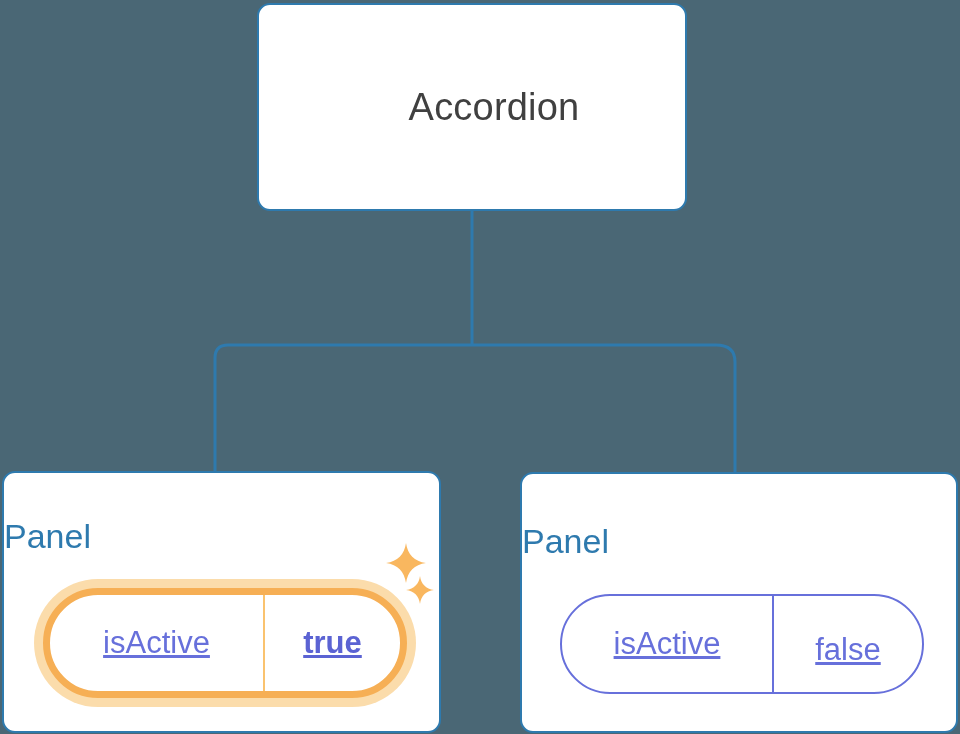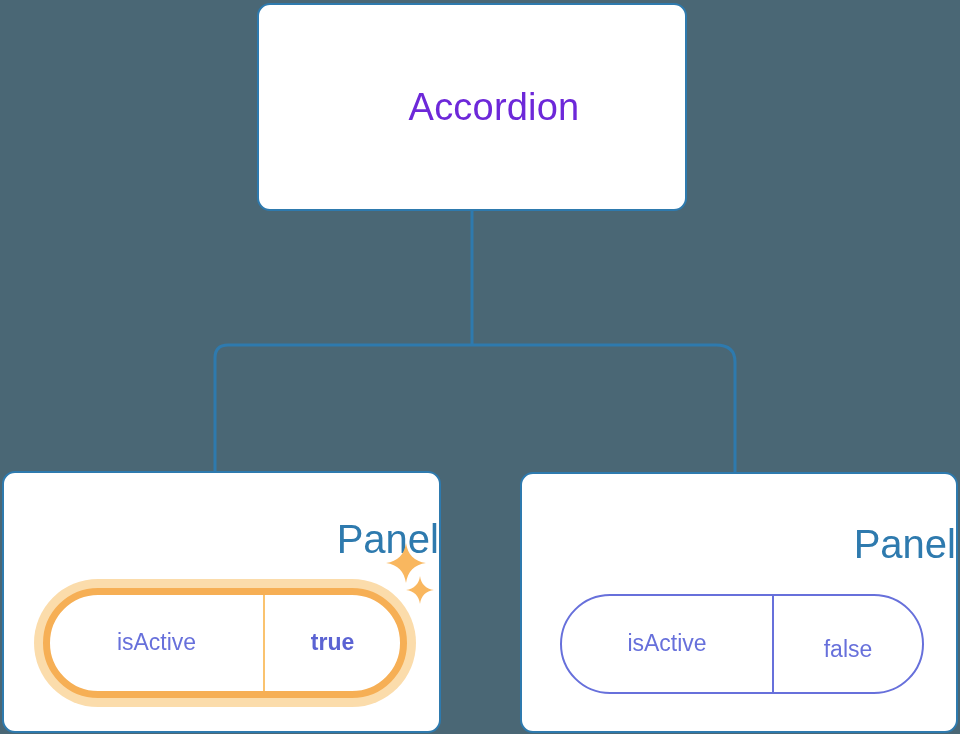--- a/index.html
+++ b/index.html
@@ -42,21 +42,21 @@
   #node-accordion {
     left: 257px;
     top: 3px;
     width: 430px;
     height: 208px;
     display: flex;
     align-items: center;
     justify-content: center;
   }
   .node-title-root {
-    color: #6d28d9;
+    color: #404040;
     font-size: 38px;
     font-weight: 400;
     letter-spacing: 0.2px;
     line-height: 1;
     white-space: nowrap;
     margin-left: 44px;
   }
 
   #node-panel-left {
     left: 2px;
@@ -68,46 +68,47 @@
     left: 520px;
     top: 472px;
     width: 438px;
     height: 261px;
   }
 
   .node-title {
     position: absolute;
     left: 0;
     width: 100%;
-    text-align: right;
+    text-align: left;
     color: #2e7aae;
-    font-size: 40px;
+    font-size: 34px;
     font-weight: 400;
     line-height: 1;
     white-space: nowrap;
   }
   #node-panel-left .node-title { top: 46px; }
   #node-panel-right .node-title { top: 50px; }
 
   
   .pill {
     position: absolute;
     box-sizing: border-box;
     display: flex;
     align-items: stretch;
     background: #ffffff;
   }
   .pill-cell {
     display: flex;
     align-items: center;
     justify-content: center;
-    font-size: 23px;
+    font-size: 31px;
     line-height: 1;
     white-space: nowrap;
     box-sizing: border-box;
+    text-decoration: underline;
   }
 
   
   .pill-normal {
     left: 38px;
     top: 120px;
     width: 364px;
     height: 100px;
     border: 2px solid #6770db;
     border-radius: 52px;

